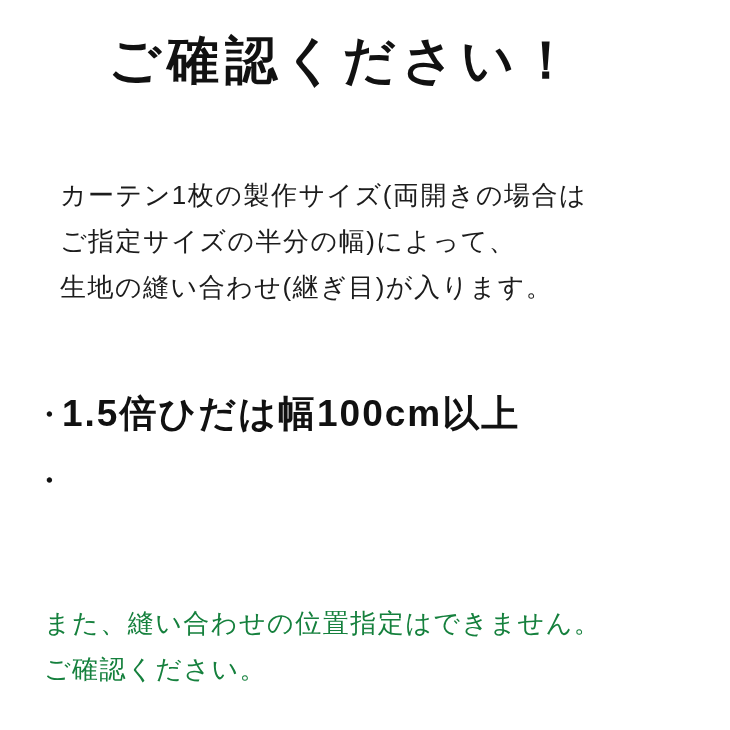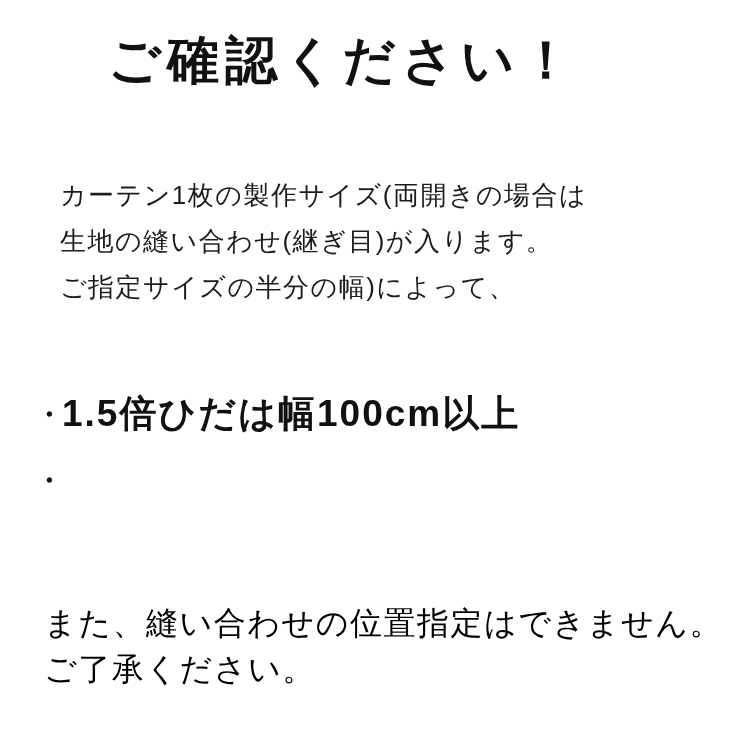--- a/index.html
+++ b/index.html
@@ -75,48 +75,48 @@
     white-space: nowrap;
     text-align: center;
   }
   .footer-block {
     position: absolute;
     left: 44px;
     top: 600px;
     width: 670px;
   }
   .footer-line {
-    font-size: 32px;
+    font-size: 26px;
     line-height: 46px;
     letter-spacing: 1.5px;
-    color: #000000;
+    color: #15803d;
     white-space: nowrap;
   }
 </style>
 </head>
 <body>
 
 <div class="page">
 
   <div class="headline">ご確認ください！</div>
 
   <div class="body-block">
     <div class="body-line">カーテン1枚の製作サイズ(両開きの場合は</div>
+    <div class="body-line">ご指定サイズの半分の幅)によって、</div>
     <div class="body-line">生地の縫い合わせ(継ぎ目)が入ります。</div>
-    <div class="body-line">ご指定サイズの半分の幅)によって、</div>
   </div>
 
   <div class="bullet-block">
     <div class="bullet-row">
       <span class="bullet-dot">・</span>
       <span class="bullet-text">1.5倍ひだは幅100cm以上</span>
     </div>
     <div class="bullet-row">
       <span class="bullet-dot">・</span>
     </div>
   </div>
 
   <div class="footer-block">
     <div class="footer-line">また、縫い合わせの位置指定はできません。</div>
-    <div class="footer-line">ご了承ください。</div>
+    <div class="footer-line">ご確認ください。</div>
   </div>
 
 </div>
 
 </body></html>

